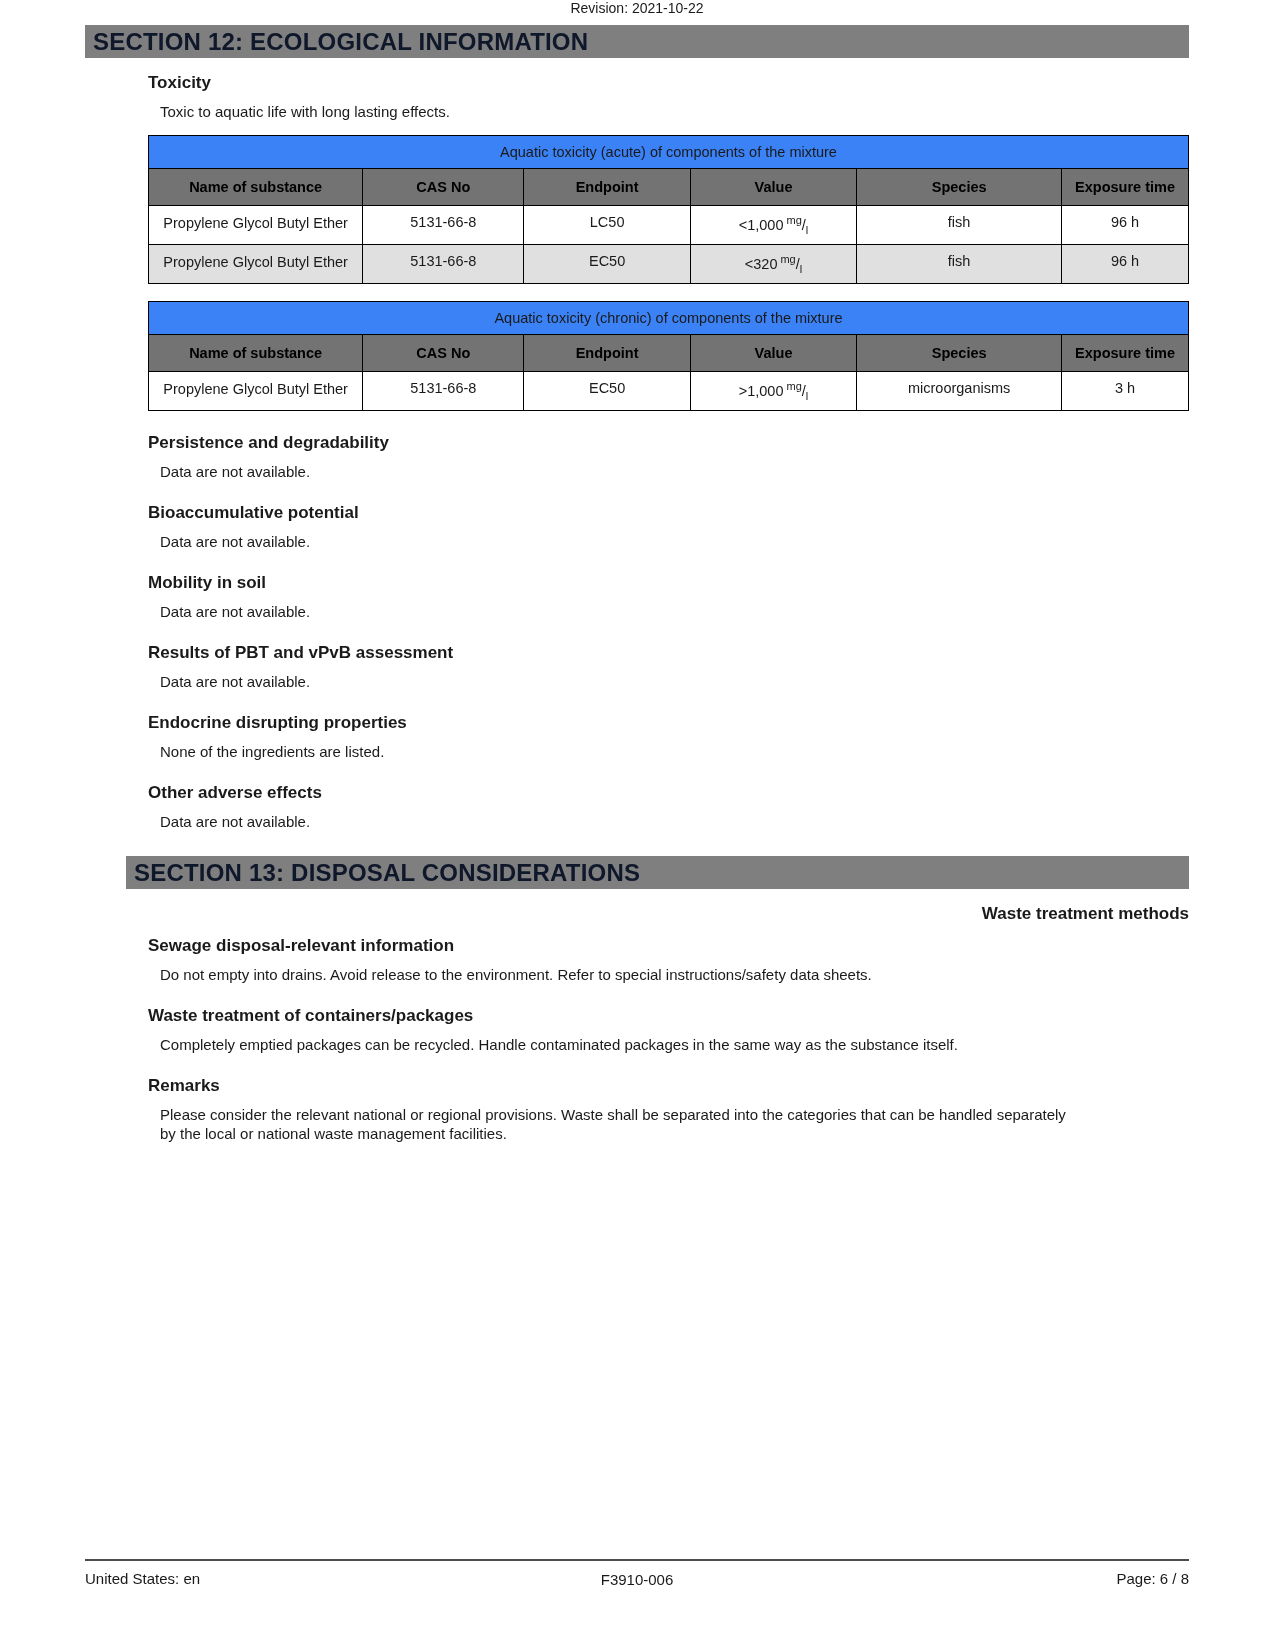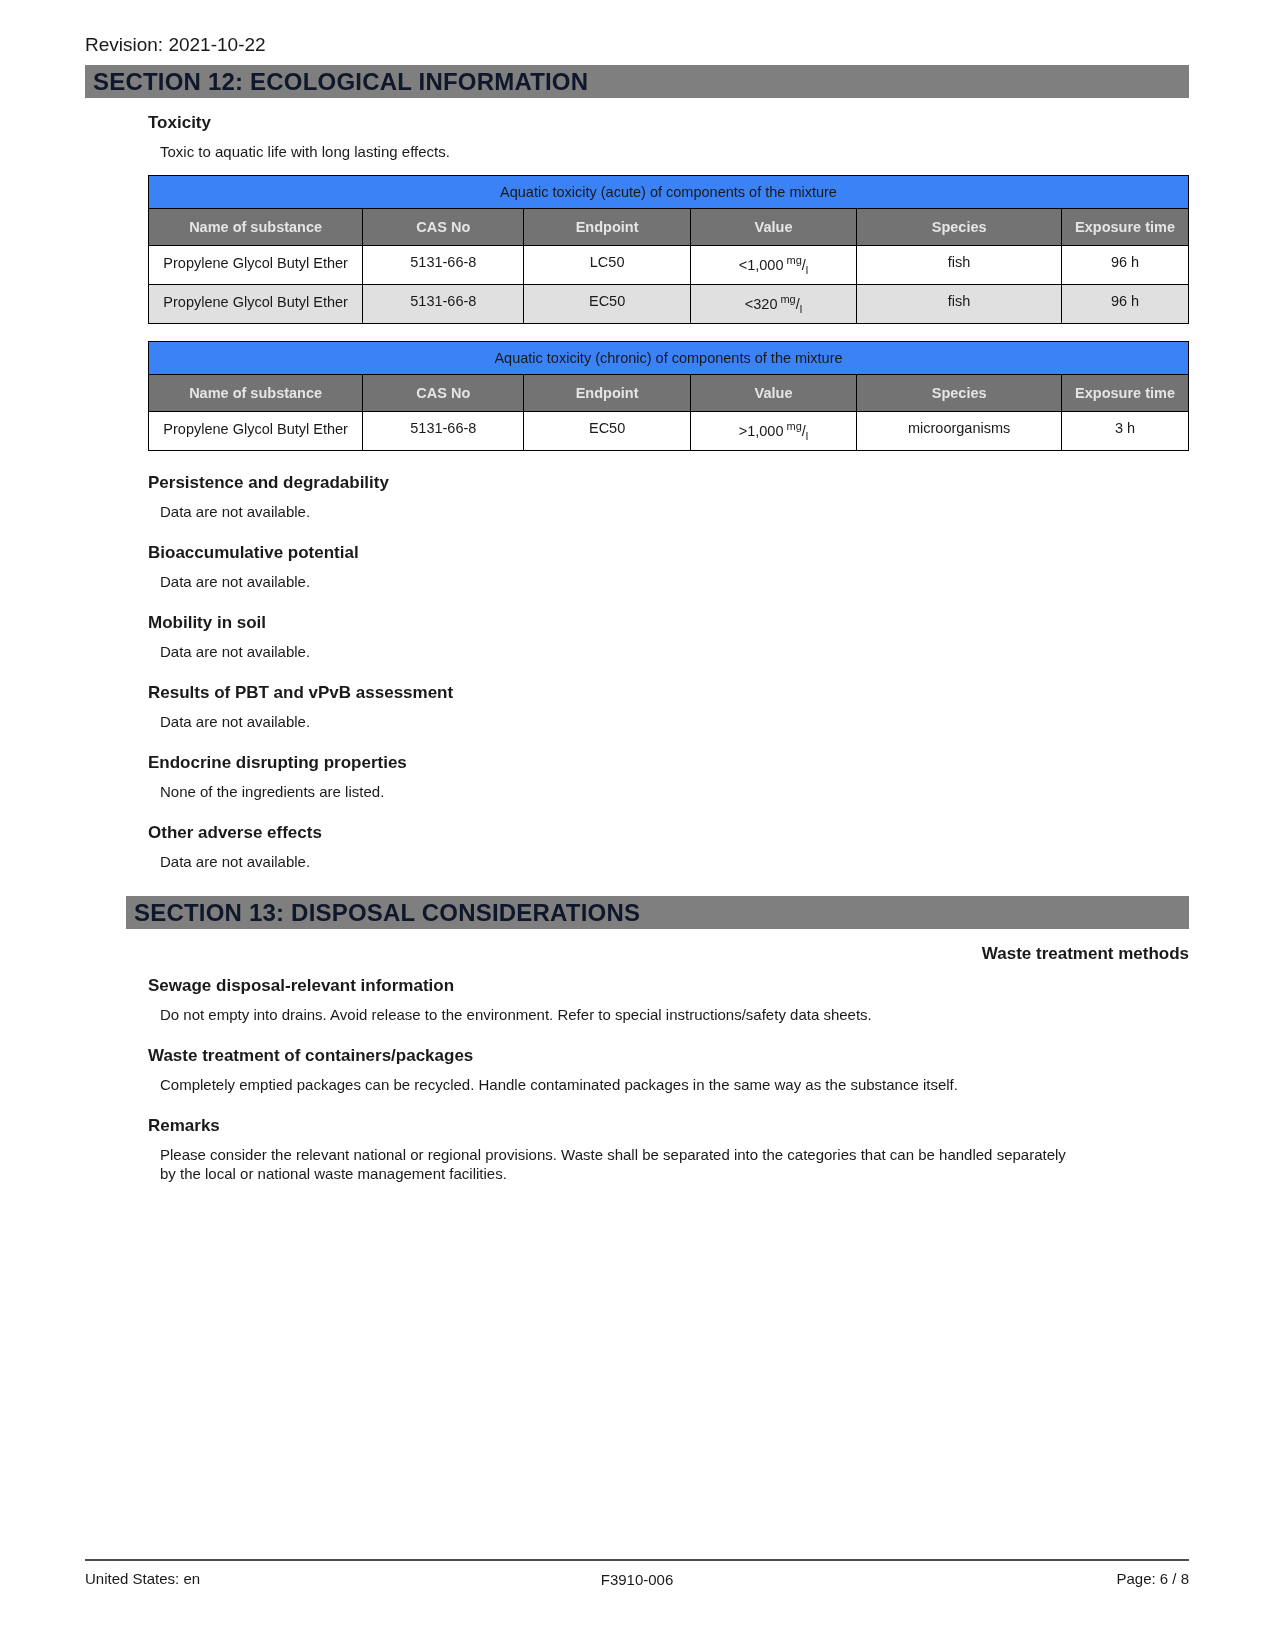--- a/index.html
+++ b/index.html
@@ -11,35 +11,35 @@
     --border:#000000;
   }
   *{margin:0;padding:0;box-sizing:border-box;}
   html,body{background:#ffffff;}
   .page{
     width:1275px;height:1650px;position:relative;background:#ffffff;
     font-family:"Liberation Sans","DejaVu Sans",sans-serif;
     color:var(--text);overflow:hidden;
   }
   .margins{padding:0 86px 0 85px;}
-  .revision-line{padding-top:34px;text-align:left;font-size:19px;}
+  .revision-line{text-align:center;font-size:14px;}
   .section-bar{
     margin-top:9px;height:33px;background:var(--section_bar);
     color:#0f172a;font-size:24px;font-weight:bold;
     display:flex;align-items:center;padding-left:8px;
     letter-spacing:.2px;
   }
   .section-body{padding-left:63px;}
   .subhead{margin-top:22px;font-size:17px;font-weight:bold;}
   .bodytext{margin-top:9px;padding-left:12px;font-size:15px;line-height:19px;}
   .tox-table{margin-top:14px;width:100%;border-collapse:collapse;border:1.5px solid var(--border);}
   .tox-table td,.tox-table th{border:1px solid var(--border);}
   .tox-title-cell{background:#3b82f6;font-size:17px;padding:11px 9px;text-align:left;}
   .tox-table th{
-    background:var(--table_header);color:#e5e5e5;font-size:14.5px;font-weight:bold;
+    background:var(--table_header);color:#000000;font-size:14.5px;font-weight:bold;
     padding:10px 4px;text-align:center;
   }
   .tox-table td{font-size:14.5px;text-align:center;padding:8px 6px;vertical-align:top;}
   .tox-table tr.alt td{background:var(--row_alt);}
   .cell-name{line-height:18px;}
   .val sup{font-size:11px;vertical-align:6px;margin-left:3px;}
   .val sub{font-size:11px;vertical-align:-4px;}
   .table-gap{height:17px;}
   .remarks-body{max-width:925px;}
   .footer-rule{position:absolute;left:85px;right:86px;top:1559px;border-top:2px solid var(--rule);}

